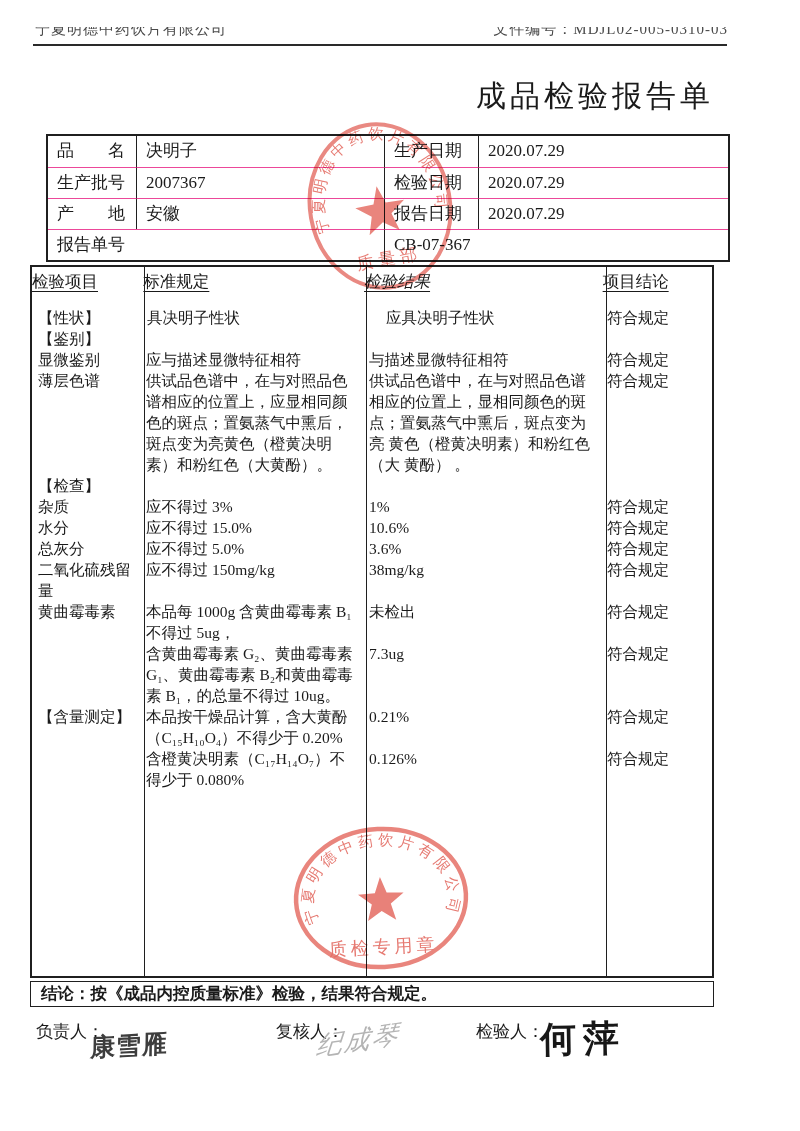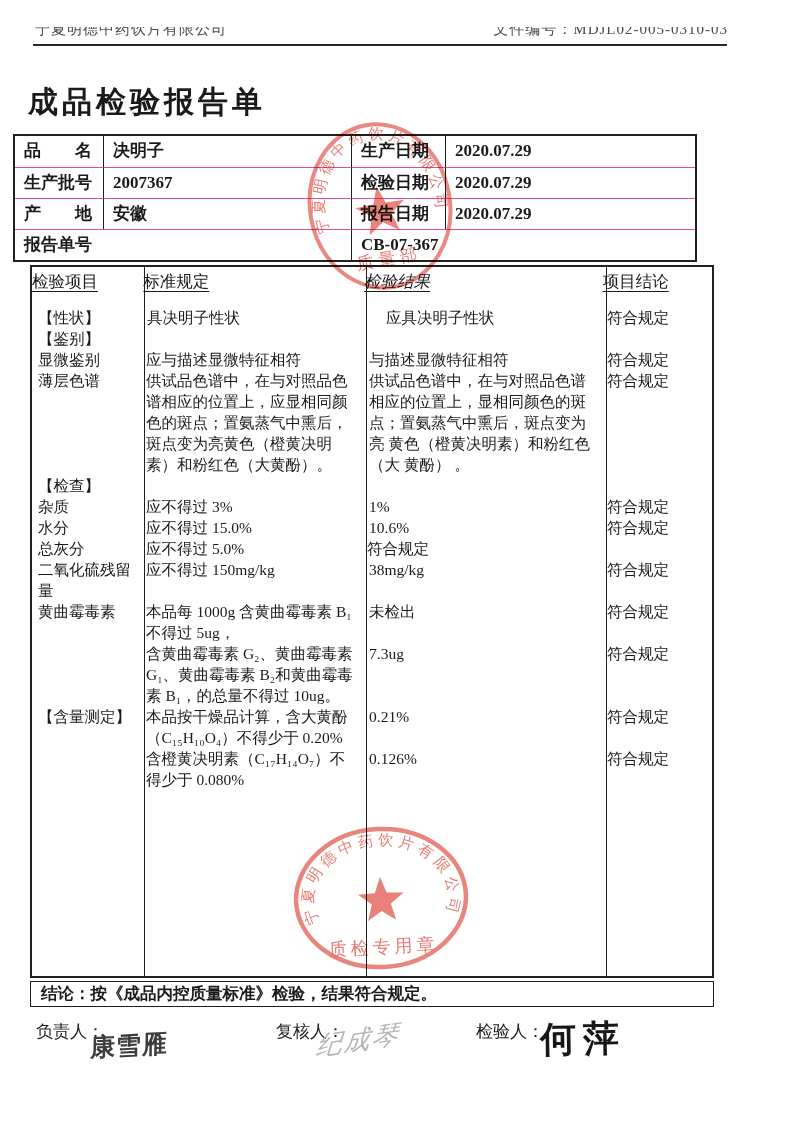--- a/index.html
+++ b/index.html
@@ -8,25 +8,25 @@
     position:relative; width:800px; height:1131px; background:#fff;
     font-family:"Liberation Serif","DejaVu Serif",serif; color:#1a1a1a; overflow:hidden;
   }
   
   .hdr-clip { position:absolute; height:13px; overflow:hidden; }
   .hdr-clip span { display:block; font-size:15px; line-height:20px; margin-top:-8px; color:#4a4a4a; letter-spacing:1px; white-space:nowrap; }
   .hdr-company { left:35px; top:27px; width:300px; }
   .hdr-doc { right:72px; top:27px; width:280px; text-align:right; }
   .hdr-rule { position:absolute; left:33px; right:73px; top:44px; height:2px; background:#2a2a2a; }
   
-  .title { position:absolute; left:28px; width:686px; top:82px; text-align:left;
-           font-size:30px; font-weight:bold; letter-spacing:4px; }
-  
-  .info-table { position:absolute; left:13px; top:134px; width:684px;
-    border:2px solid #1f1f1f; display:grid; grid-template-columns:88px 248px 94px 1fr; background:transparent;font-weight:bold; }
+  .title { position:absolute; left:28px; width:686px; top:76px; text-align:right;
+           font-size:30px; font-weight:normal; letter-spacing:4px; }
+  
+  .info-table { position:absolute; left:46px; top:134px; width:684px;
+    border:2px solid #1f1f1f; display:grid; grid-template-columns:88px 248px 94px 1fr; background:transparent; }
   .ic { height:31px; line-height:30px; font-size:17px; padding-left:9px; border-left:1px solid #1f1f1f; border-top:1px solid #ec4899; white-space:nowrap; overflow:hidden; }
   .ic.nl { border-left:none; }
   .ic.nt { border-top:none; }
   .ic.span2a { grid-column:1 / 3; }
   .ic.span2b { grid-column:3 / 5; }
   
   .main-table { position:absolute; left:30px; top:265px; width:684px; height:713px;
     border:2px solid #1f1f1f; }
   .vline { position:absolute; top:0; bottom:0; width:1px; background:#1f1f1f; }
   .v1 { left:112px; } .v2 { left:334px; } .v3 { left:574px; }
@@ -150,20 +150,21 @@
     <div class="trow">
       <div class="c c1">水分</div>
       <div class="c c2">应不得过 15.0%</div>
       <div class="c c3">10.6%</div>
       <div class="c c4">符合规定</div>
     </div>
 
     <div class="trow">
       <div class="c c1">总灰分</div>
       <div class="c c2">应不得过 5.0%</div>
+      <div class="c c3">3.6%</div>
       <div class="c c4">符合规定</div>
     </div>
 
     <div class="trow">
       <div class="c c1">二氧化硫残留量</div>
       <div class="c c2">应不得过 150mg/kg</div>
       <div class="c c3">38mg/kg</div>
       <div class="c c4">符合规定</div>
     </div>
 

